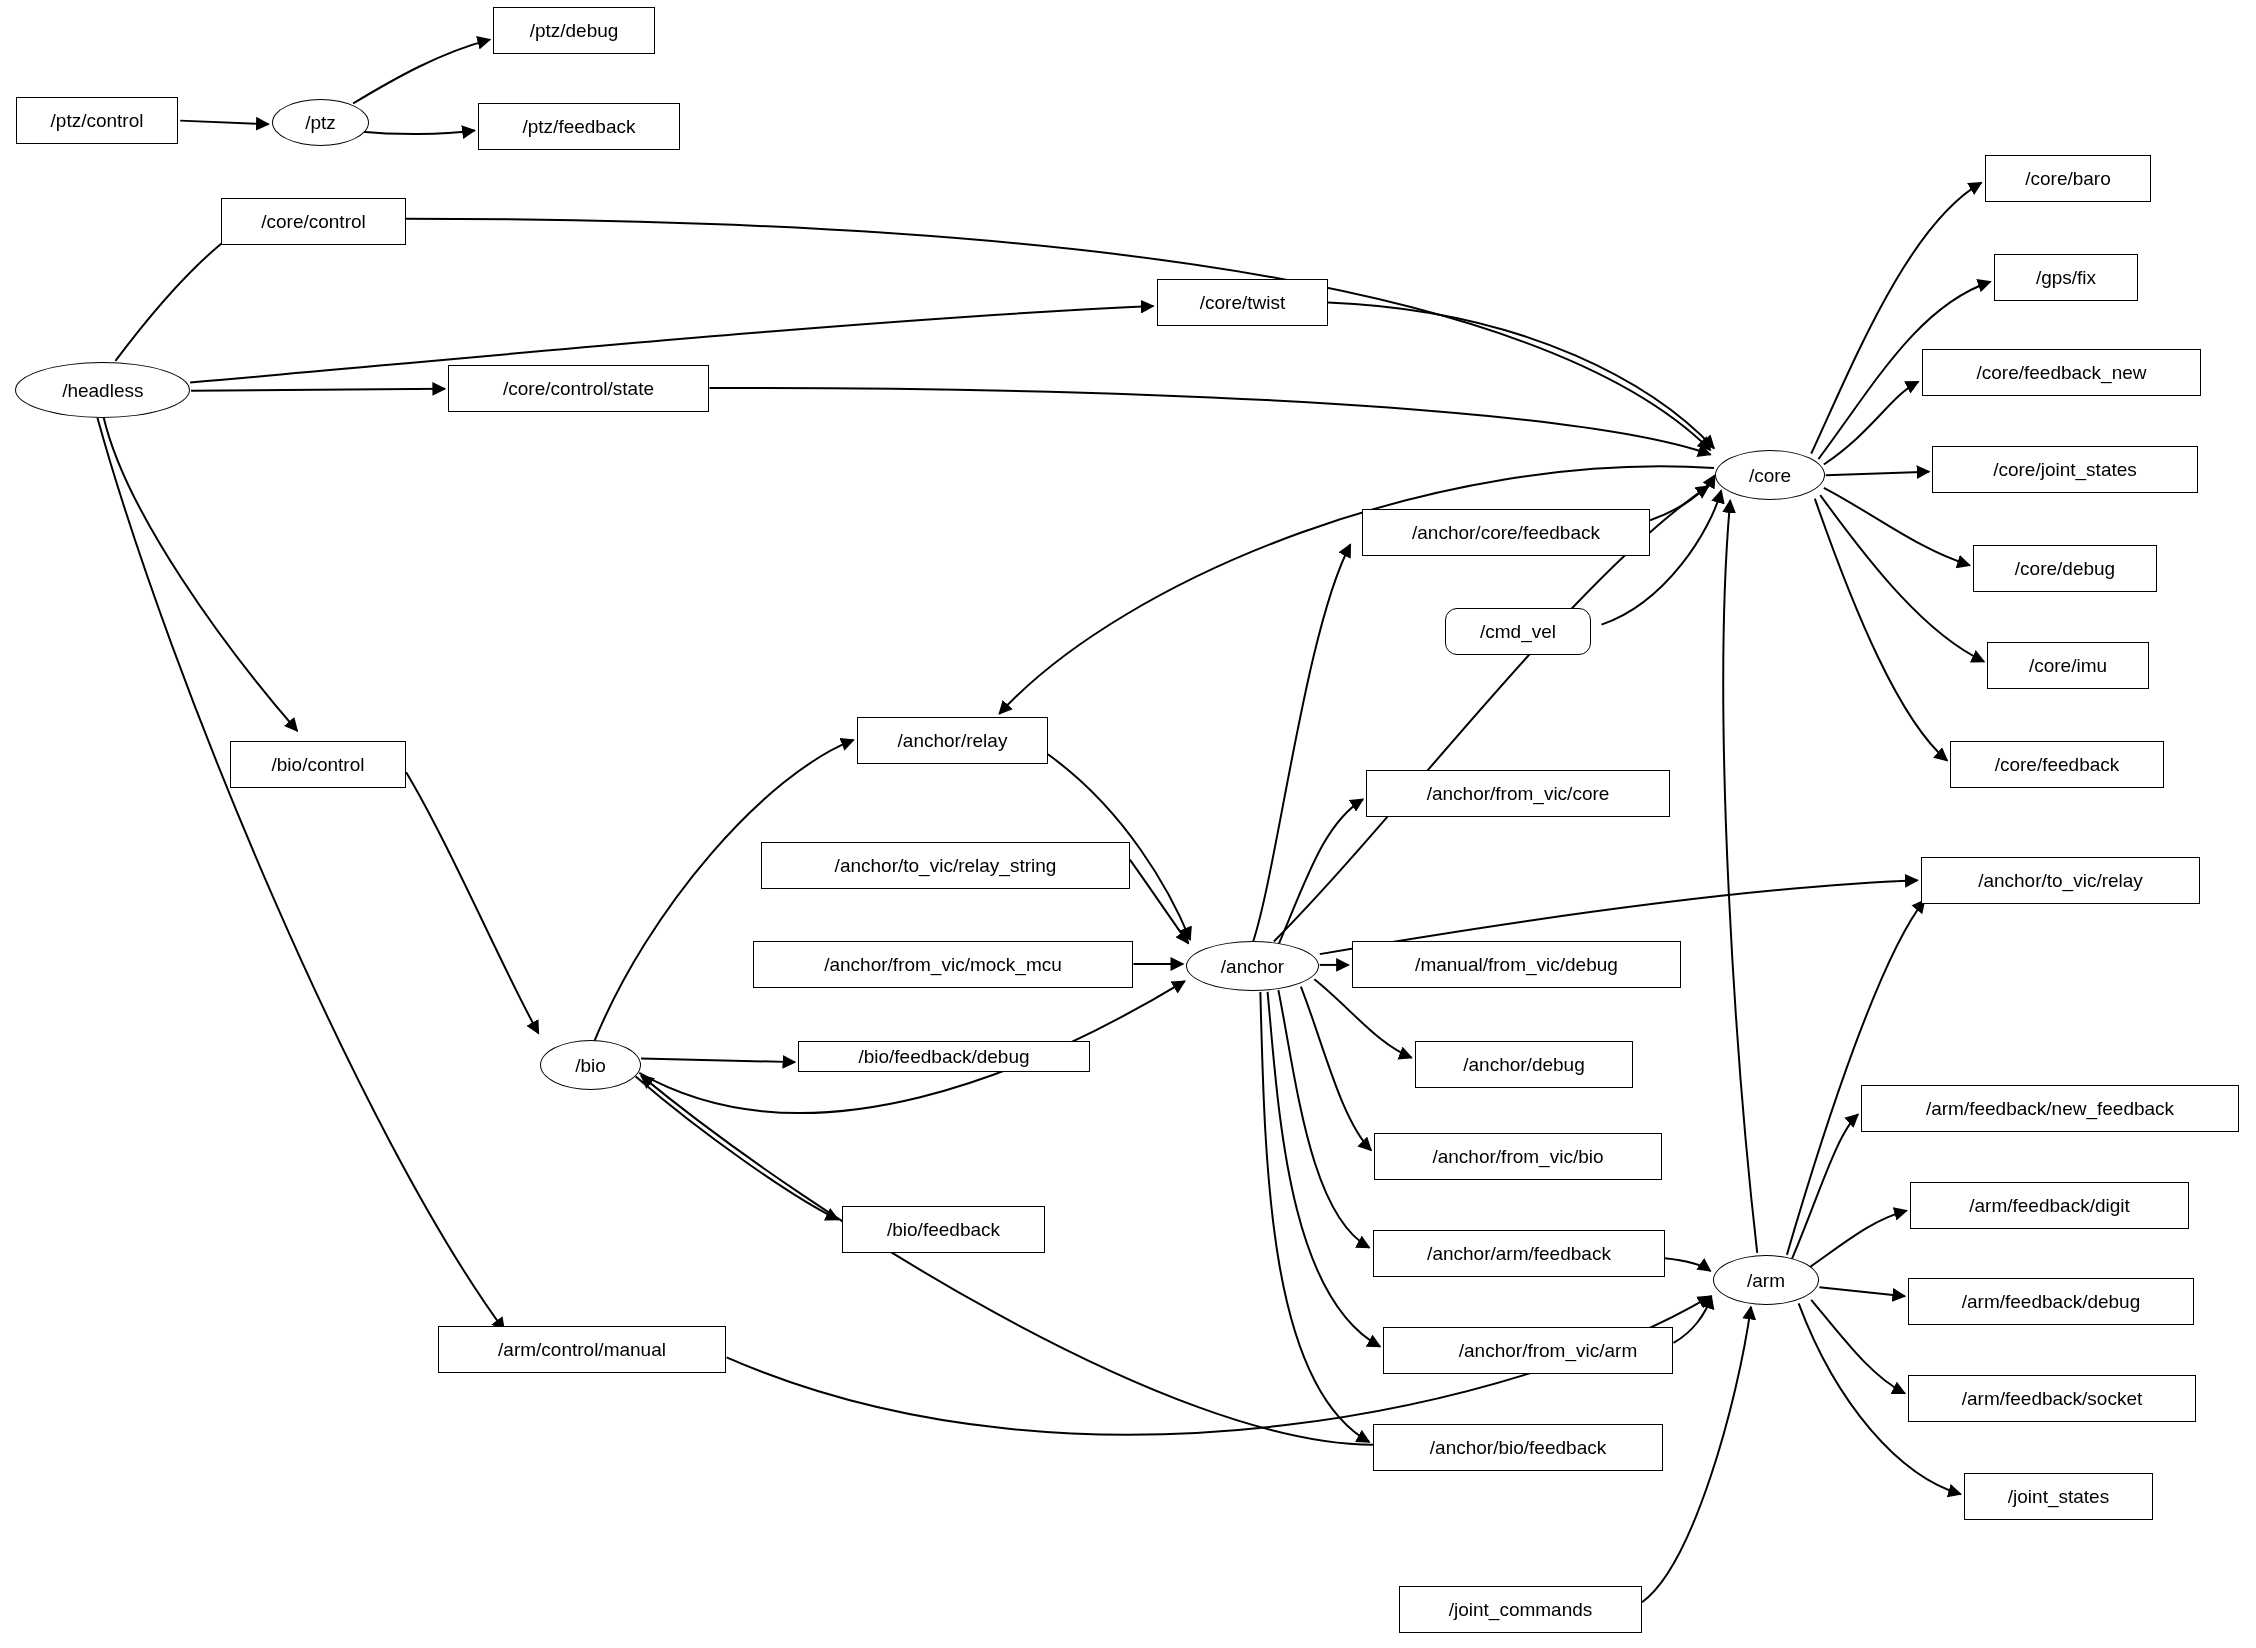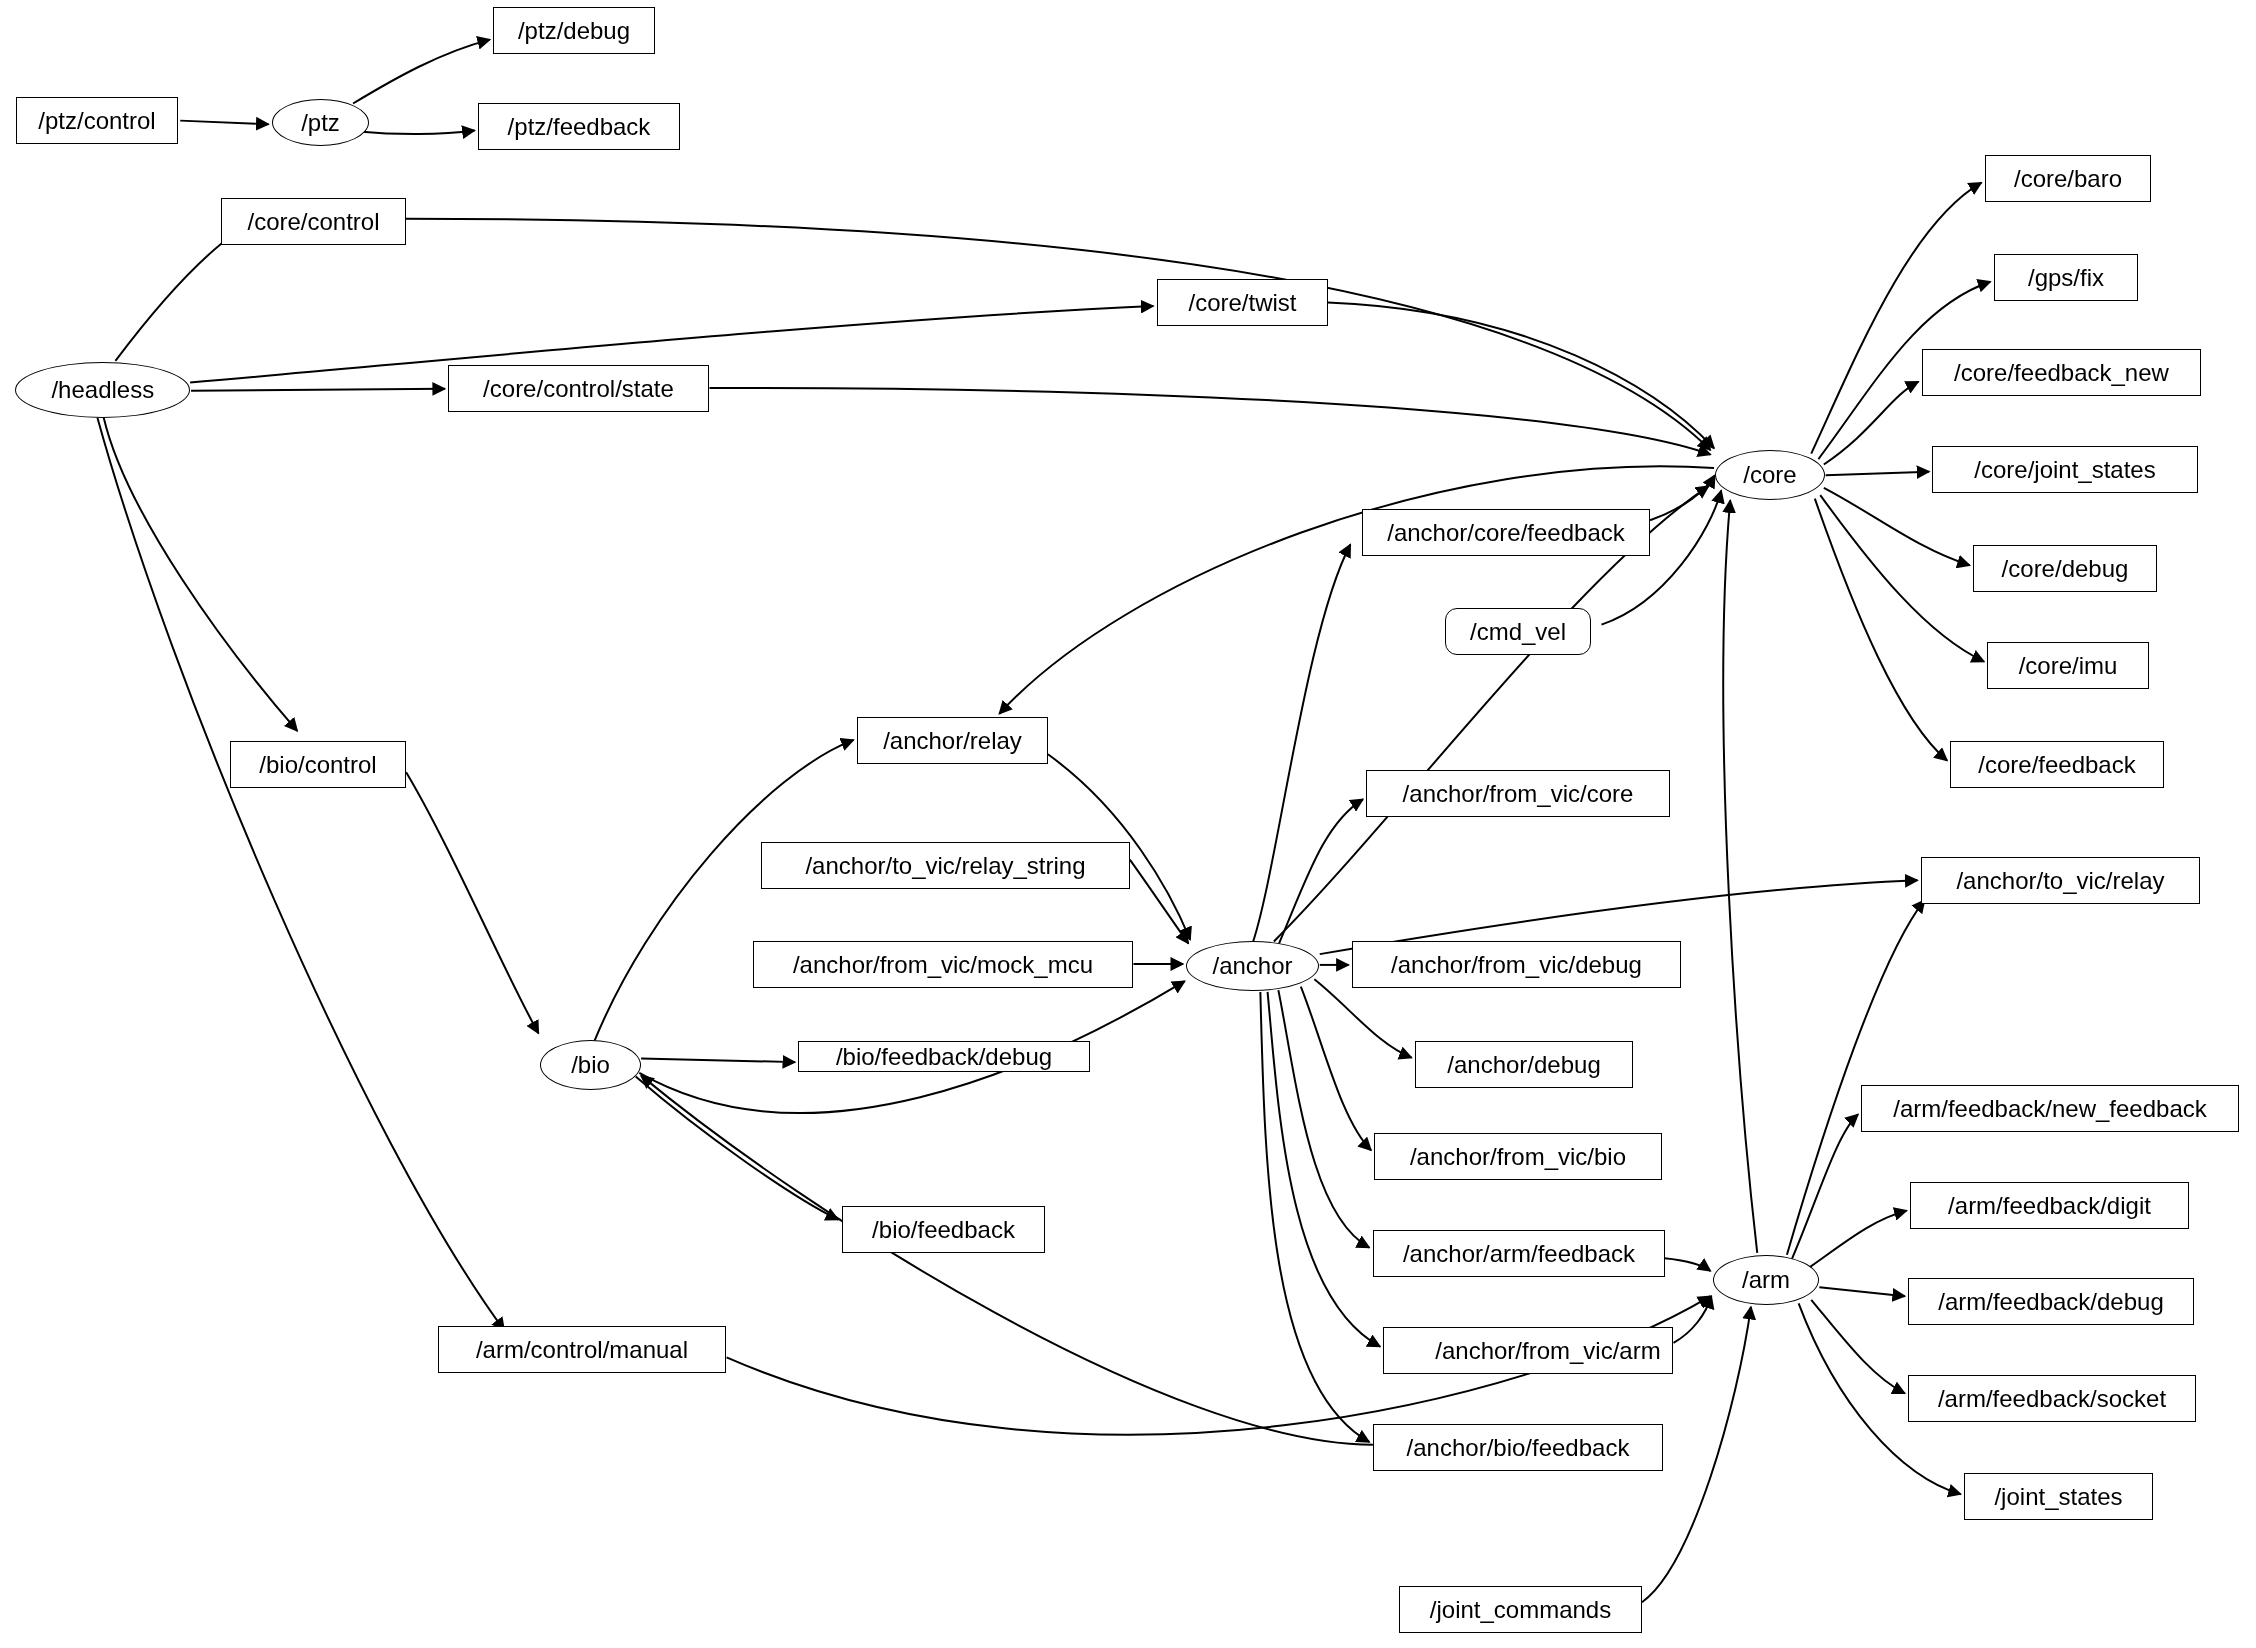--- a/index.html
+++ b/index.html
@@ -26,21 +26,21 @@
   }
   .node {
     position: absolute;
     box-sizing: border-box;
     display: flex;
     align-items: center;
     justify-content: center;
     background: #ffffff;
     border: 1.8px solid #000000;
     color: #000000;
-    font-size: 24px;
+    font-size: 19px;
     line-height: 1;
     white-space: nowrap;
     z-index: 2;
   }
   .node.box {
     border-radius: 0;
   }
   .node.ellipse {
     border-radius: 50%;
   }
@@ -194,21 +194,21 @@
   <div class="node box" style="left:1921px;top:857px;width:279px;height:47px;">
     <span>/anchor/to_vic/relay</span>
   </div>
   <div class="node box" style="left:753px;top:941px;width:380px;height:47px;">
     <span>/anchor/from_vic/mock_mcu</span>
   </div>
   <div class="node ellipse" style="left:1186px;top:941px;width:133px;height:50px;">
     <span>/anchor</span>
   </div>
   <div class="node box" style="left:1352px;top:941px;width:329px;height:47px;">
-    <span>/anchor/from_vic/debug</span>
+    <span>/manual/from_vic/debug</span>
   </div>
   <div class="node box" style="left:230px;top:741px;width:176px;height:47px;">
     <span>/bio/control</span>
   </div>
   <div class="node ellipse" style="left:540px;top:1040px;width:101px;height:50px;">
     <span>/bio</span>
   </div>
   <div class="node box" style="left:798px;top:1041px;width:292px;height:31px;">
     <span>/bio/feedback/debug</span>
   </div>

